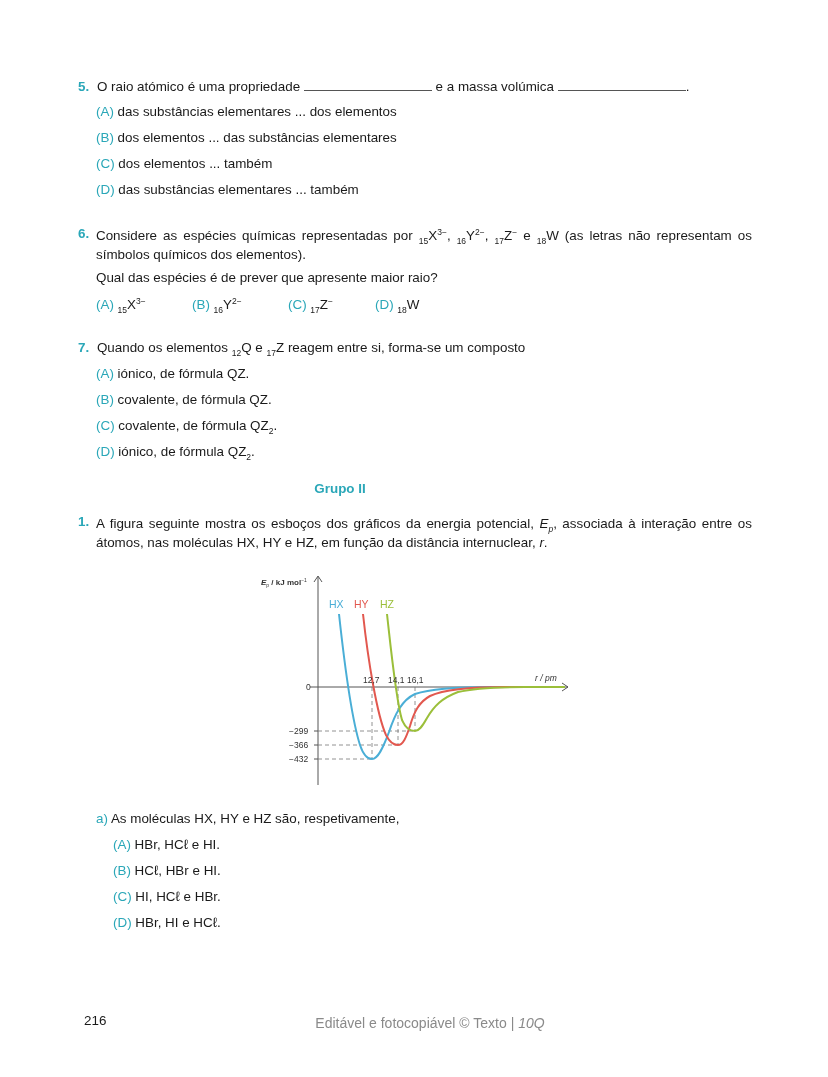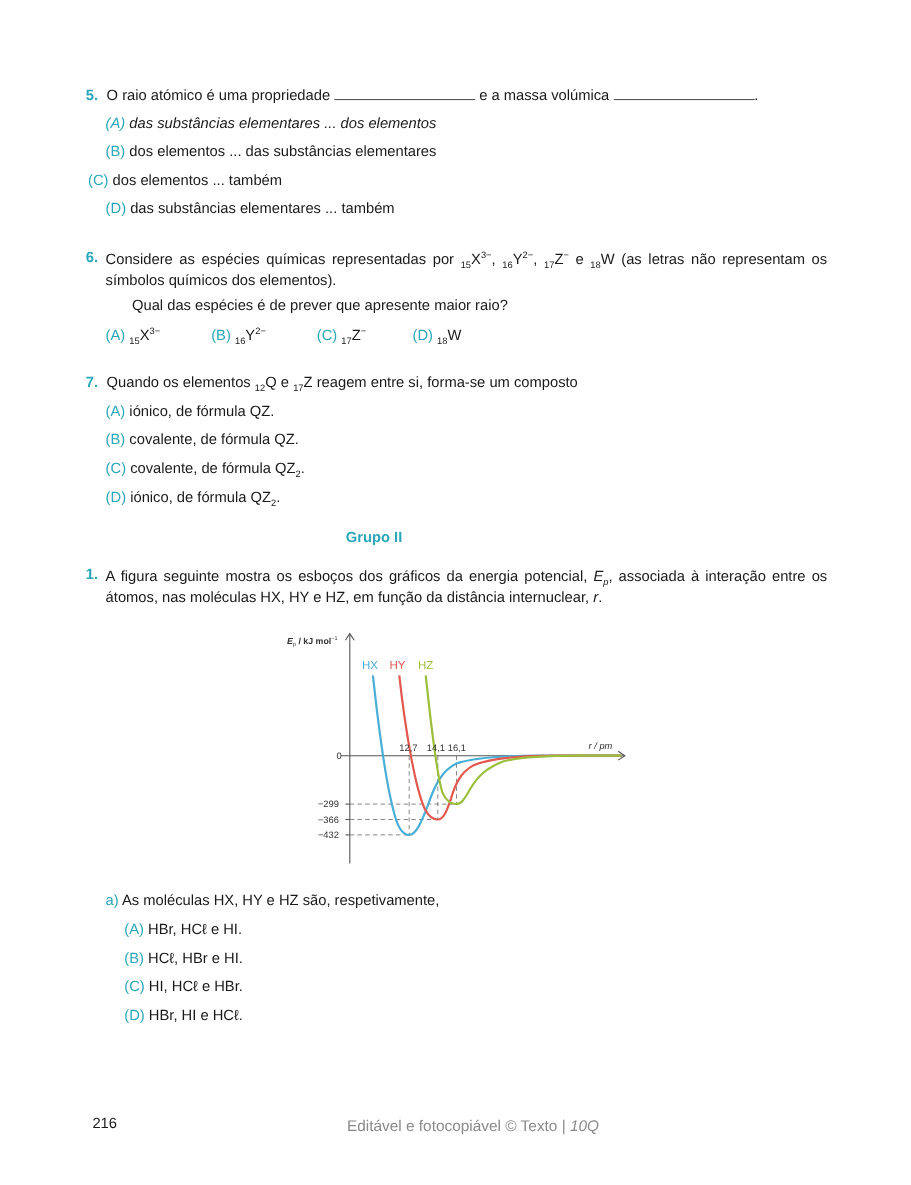--- a/index.html
+++ b/index.html
@@ -19,48 +19,48 @@
 </head>
 <body>
 
 <div class="abs" style="left:78px; top:78px;">
   <span class="num">5.</span>
   <span style="margin-left:4px;">O raio atómico é uma propriedade</span>
   <span class="blank" style="width:128px;"></span>
   <span>e a massa volúmica</span>
   <span class="blank" style="width:128px;"></span><span>.</span>
 </div>
-<div class="abs" style="left:96px; top:104px;font-style:italic;">
+<div class="abs" style="left:96px; top:104px;">
   <span class="opt-letter">(A)</span>
   <span>das substâncias elementares ... dos elementos</span>
 </div>
 <div class="abs" style="left:96px; top:130px;">
   <span class="opt-letter">(B)</span>
   <span>dos elementos ... das substâncias elementares</span>
 </div>
-<div class="abs" style="left:80px; top:156px;">
+<div class="abs" style="left:96px; top:156px;">
   <span class="opt-letter">(C)</span>
   <span>dos elementos ... também</span>
 </div>
 <div class="abs" style="left:96px; top:182px;">
   <span class="opt-letter">(D)</span>
   <span>das substâncias elementares ... também</span>
 </div>
 
 <span class="abs num" style="left:78px; top:226px;">6.</span>
 <div class="justify" style="top:226px;">
   <span>Considere as espécies químicas representadas por</span>
   <span><sub>15</sub><span>X</span><sup>3−</sup></span><span>,</span>
   <span><sub>16</sub><span>Y</span><sup>2−</sup></span><span>,</span>
   <span><sub>17</sub><span>Z</span><sup>−</sup></span>
   <span>e</span>
   <span><sub>18</sub><span>W</span></span>
   <span>(as letras não representam os símbolos químicos dos elementos).</span>
 </div>
-<div class="abs" style="left:96px; top:270px;margin-left:24px;">Qual das espécies é de prever que apresente maior raio?</div>
+<div class="abs" style="left:96px; top:270px;">Qual das espécies é de prever que apresente maior raio?</div>
 <div class="abs" style="left:96px; top:297px; width:500px;">
   <span style="position:absolute; left:0;">
     <span class="opt-letter">(A)</span>
     <sub>15</sub><span>X</span><sup>3−</sup>
   </span>
   <span style="position:absolute; left:96px;text-align:right;">
     <span class="opt-letter">(B)</span>
     <sub>16</sub><span>Y</span><sup>2−</sup>
   </span>
   <span style="position:absolute; left:192px;">

